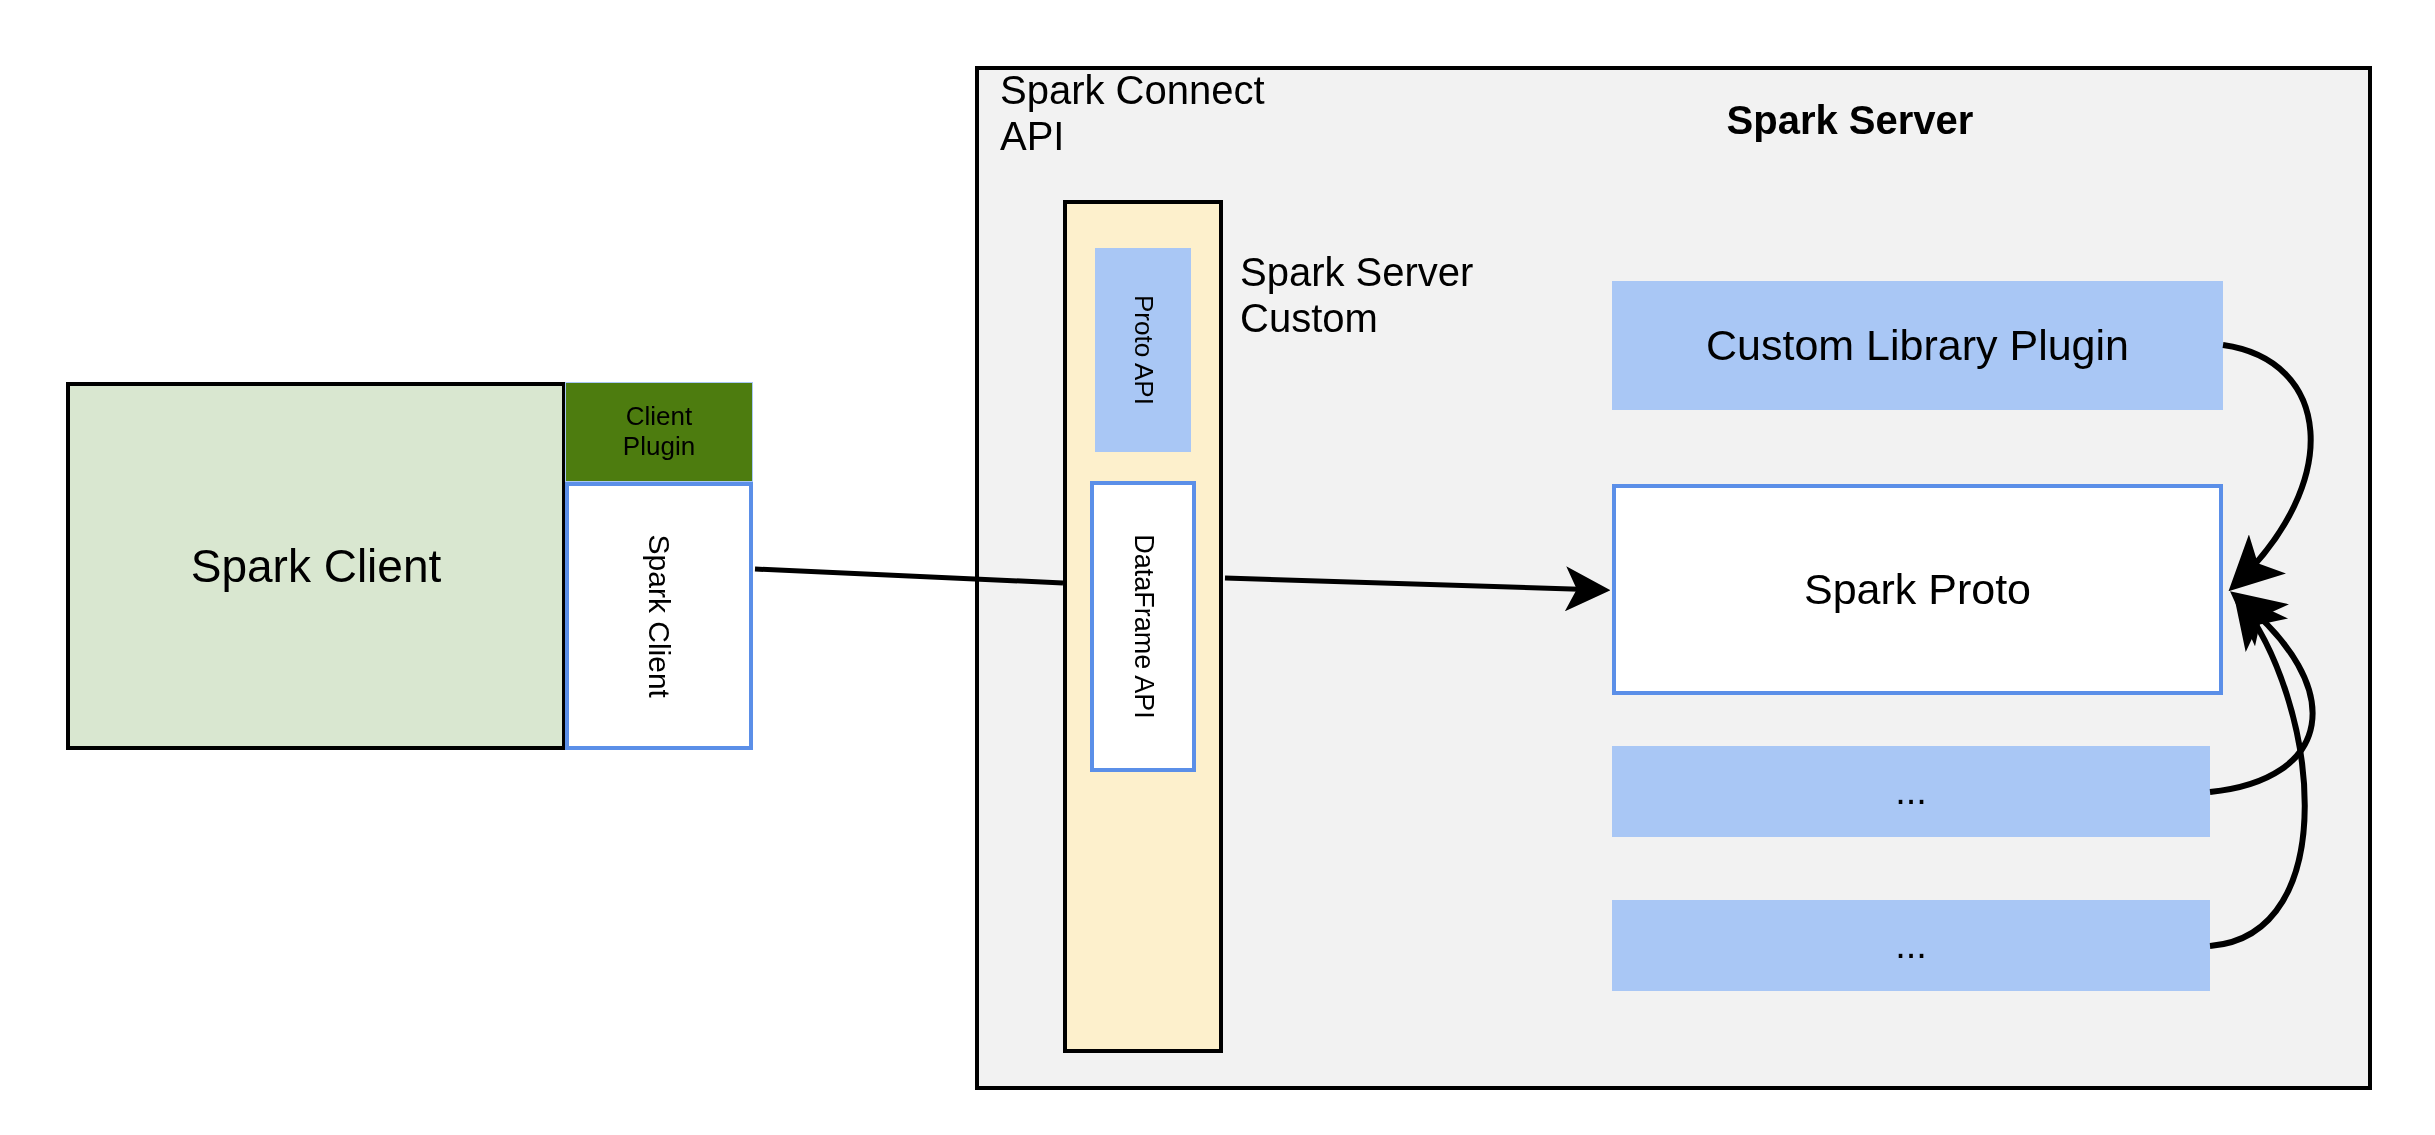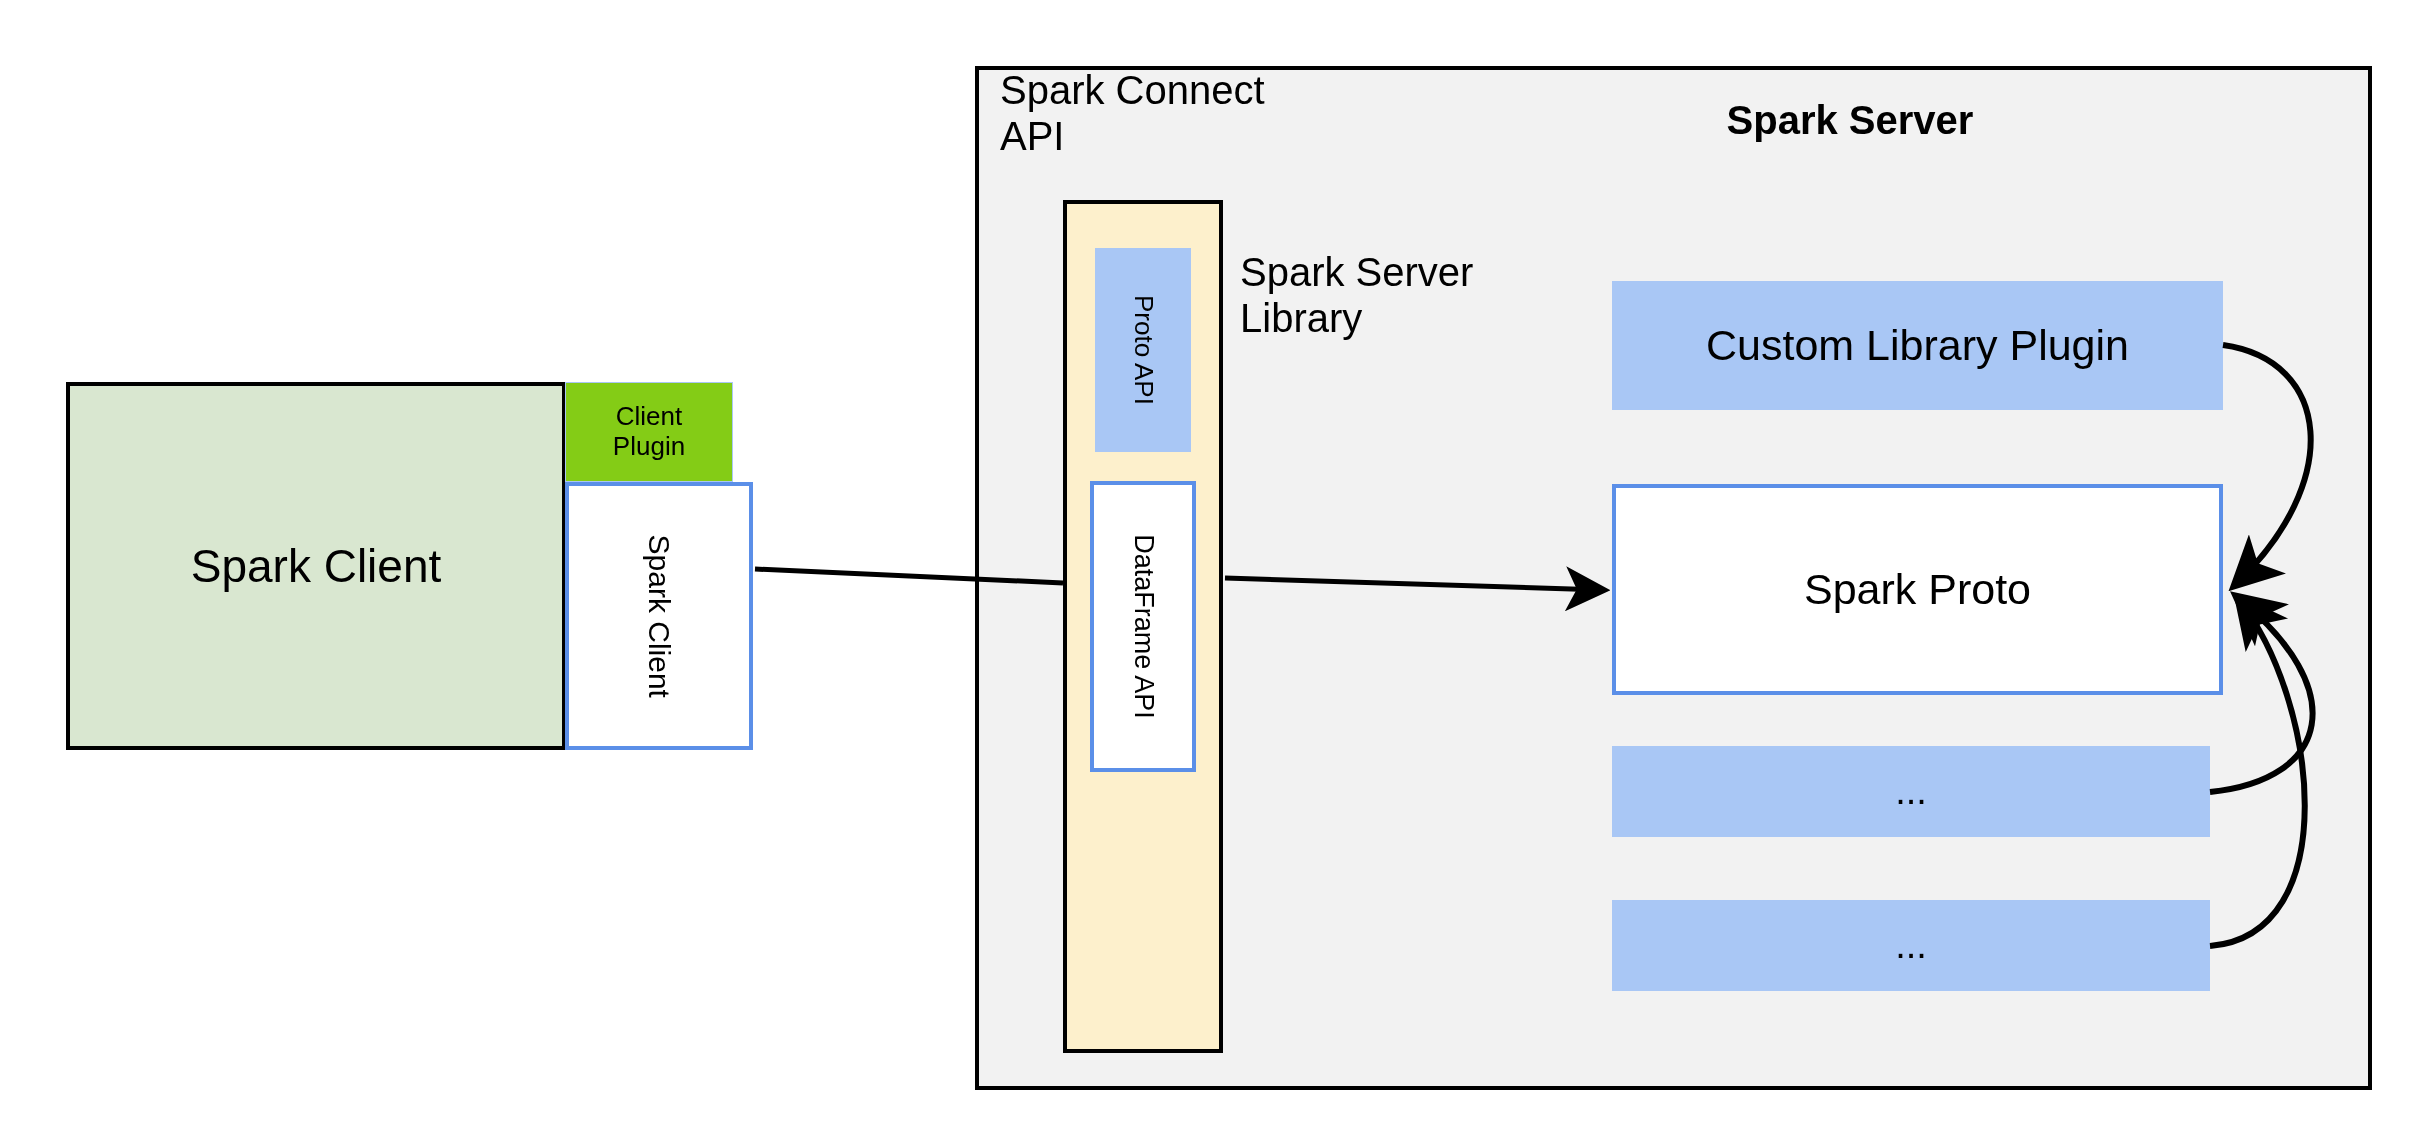--- a/index.html
+++ b/index.html
@@ -34,23 +34,23 @@
     width: 500px;
     height: 368px;
     background: #D9E7D0;
     border: 4px solid #000000;
     font-size: 46px;
   }
 
   #client-package {
     left: 565px;
     top: 382px;
-    width: 168px;
+    width: 188px;
     height: 100px;
-    background: #84cc16;
+    background: #4d7c0f;
     border: 1px solid #A9C7F5;
     font-size: 26px;
   }
 
   #spark-client {
     left: 565px;
     top: 482px;
     width: 188px;
     height: 268px;
     background: #ffffff;
@@ -197,21 +197,21 @@
 
   <div class="box" id="spark-connect-api-label">
     <span class="l1">Spark Connect</span>
     <span class="l2">API</span>
   </div>
 
   <div class="box" id="spark-server-label">Spark Server</div>
 
   <div class="box" id="server-library-label">
     <span class="l1">Spark Server</span>
-    <span class="l2">Library</span>
+    <span class="l2">Custom</span>
   </div>
 
   <div class="box" id="proto-api">
     <span class="vtext">Proto API</span>
   </div>
 
   <div class="box" id="dataframe-api">
     <span class="vtext">DataFrame API</span>
   </div>
 

